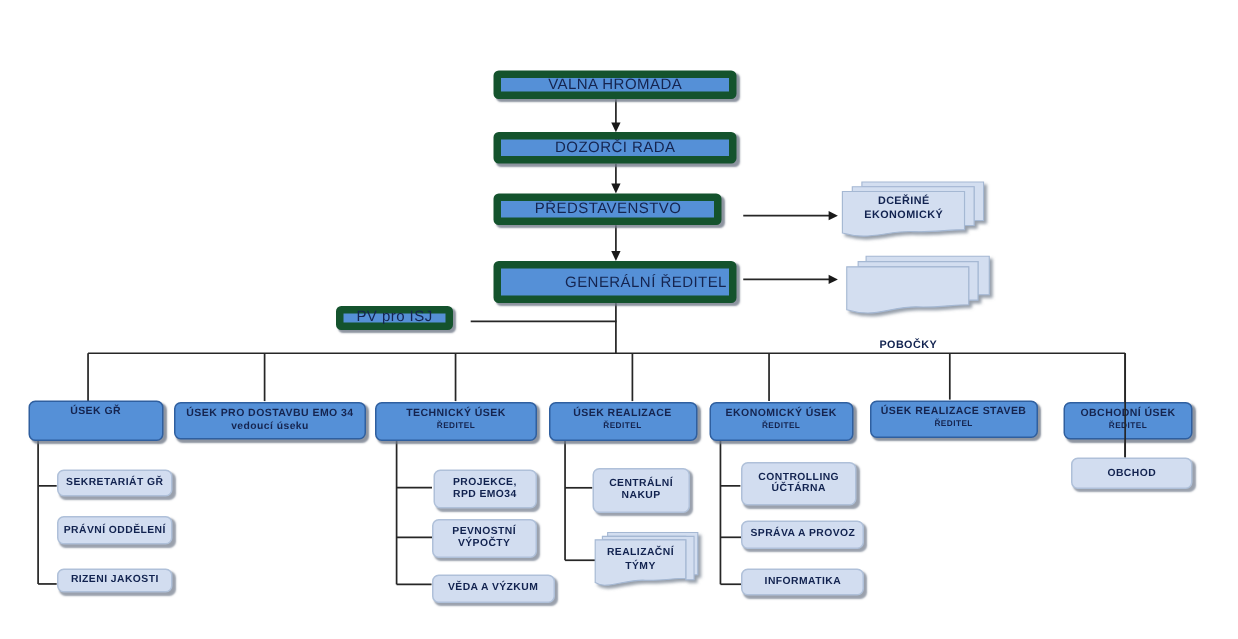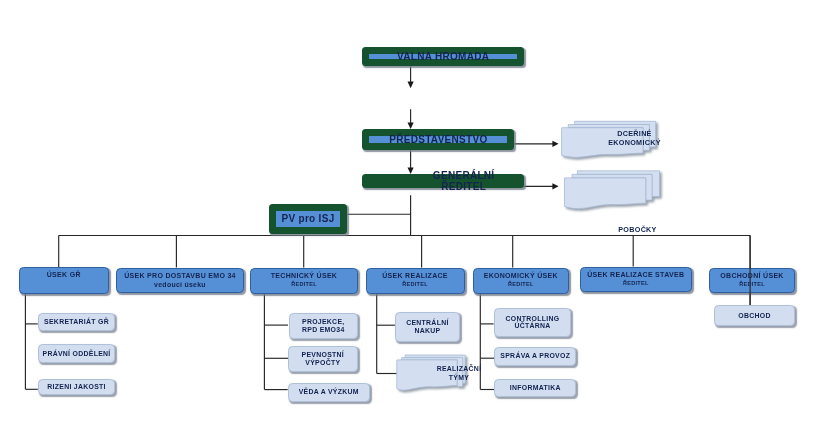--- a/index.html
+++ b/index.html
@@ -4,41 +4,41 @@
 <style>
   html,body{margin:0;padding:0;background:#ffffff;}
   body{width:825px;height:426px;overflow:hidden;
        font-family:"Liberation Sans",sans-serif;
        -webkit-font-smoothing:antialiased;}
   #stage{position:relative;width:825px;height:426px;background:#fff;}
   svg.layer{position:absolute;left:0;top:0;width:825px;height:426px;pointer-events:none;}
   .node{position:absolute;box-sizing:border-box;display:flex;align-items:center;
         justify-content:center;text-align:center;line-height:1.12;}
   
-  .lvl1{background:#5590D7;border:7px solid #14532d;border-radius:3.5px;
-        color:#15244F;font-weight:bold;
-        box-shadow:1.9px 1.9px 1.2px rgba(112,121,136,0.80);margin-left:33px;}
+  .lvl1{background:#5590D7;border:5px solid #14532d;border-radius:3.5px;
+        color:#15244F;font-weight:normal;
+        box-shadow:1.9px 1.9px 1.2px rgba(112,121,136,0.80);}
   .lvl2{background:#5590D7;border:1px solid #2F5F9F;border-radius:4.5px;
         color:#15244F;font-weight:bold;
         box-shadow:1.9px 1.9px 1.2px rgba(112,121,136,0.80);}
   .lvl3{background:#D2DDF0;border:1px solid #AFC0D9;border-radius:4.5px;
         color:#11224F;font-weight:bold;
         box-shadow:1.9px 1.9px 1.2px rgba(126,135,150,0.78);}
   .t1{font-size:10px;letter-spacing:0.3px;}
   .t2{font-size:7px;letter-spacing:0.3px;}
   .t3{font-size:6.9px;letter-spacing:0.3px;}
   .sub{font-size:5.5px;font-weight:bold;letter-spacing:0.3px;}
   .sub-wide{font-size:6.9px;}
   .col{flex-direction:column;}
   .lvl2{align-items:flex-start;padding-top:3.1px;}
   .lvl2.col{justify-content:flex-start;}
   .lvl2 > div, .lvl2 > span{width:100%;text-align:center;}
   .lvl2 .sub{margin-top:1.1px;}
   .doclabel{position:absolute;text-align:center;color:#11224F;font-weight:bold;
-            font-size:7.2px;letter-spacing:0.3px;line-height:8.6px;padding-left:32px;}
+            font-size:7.2px;letter-spacing:0.3px;line-height:8.6px;}
   .dl2{font-size:6.9px;line-height:9.6px;}
 </style>
 </head>
 <body>
 
 <div id="stage">
 
   <svg class="layer" viewBox="0 0 825 426">
     <g stroke="#262626" stroke-width="1.15" fill="none" stroke-linecap="butt">
 
@@ -89,28 +89,31 @@
     </g>
     <g fill="#191919">
       <path d="M558.6 143.8 l-6.2 -3.1 l0 6.2 z"></path>
       <path d="M558.6 186.3 l-6.2 -3.1 l0 6.2 z"></path>
     </g>
   </svg>
 
   <div class="node lvl1 t1" style="left:329.4px;top:46.6px;width:161.5px;height:19.8px;">
     <span>VALNA HROMADA</span>
   </div>
+  <div class="node lvl1 t1" style="left:329.4px;top:88.4px;width:161.5px;height:20.8px;">
+    <span>DOZORČI RADA</span>
+  </div>
   <div class="node lvl1 t1" style="left:329.4px;top:129.4px;width:152px;height:20.8px;">
     <span>PŘEDSTAVENSTVO</span>
   </div>
-  <div class="node lvl1 t1" style="left:329.4px;top:174.4px;width:161.5px;height:14px;padding-left:41px;">
+  <div class="node lvl1 t1" style="left:329.4px;top:174.4px;width:161.5px;height:28px;padding-left:41px;">
     <span>GENERÁLNÍ ŘEDITEL</span>
   </div>
 
-  <div class="node lvl1 t1" style="left:236px;top:203.5px;width:78px;height:30px;">
+  <div class="node lvl1 t1" style="left:224px;top:203.5px;width:78px;height:16px;">
     <span>PV pro ISJ</span>
   </div>
 
   <svg class="layer" viewBox="0 0 825 426">
     <defs>
       <filter id="ds" x="-20%" y="-20%" width="150%" height="160%">
         <feDropShadow dx="1.9" dy="1.9" stdDeviation="0.9" flood-color="#7e8796" flood-opacity="0.80"></feDropShadow>
       </filter>
     </defs>
     <g filter="url(#ds)">

